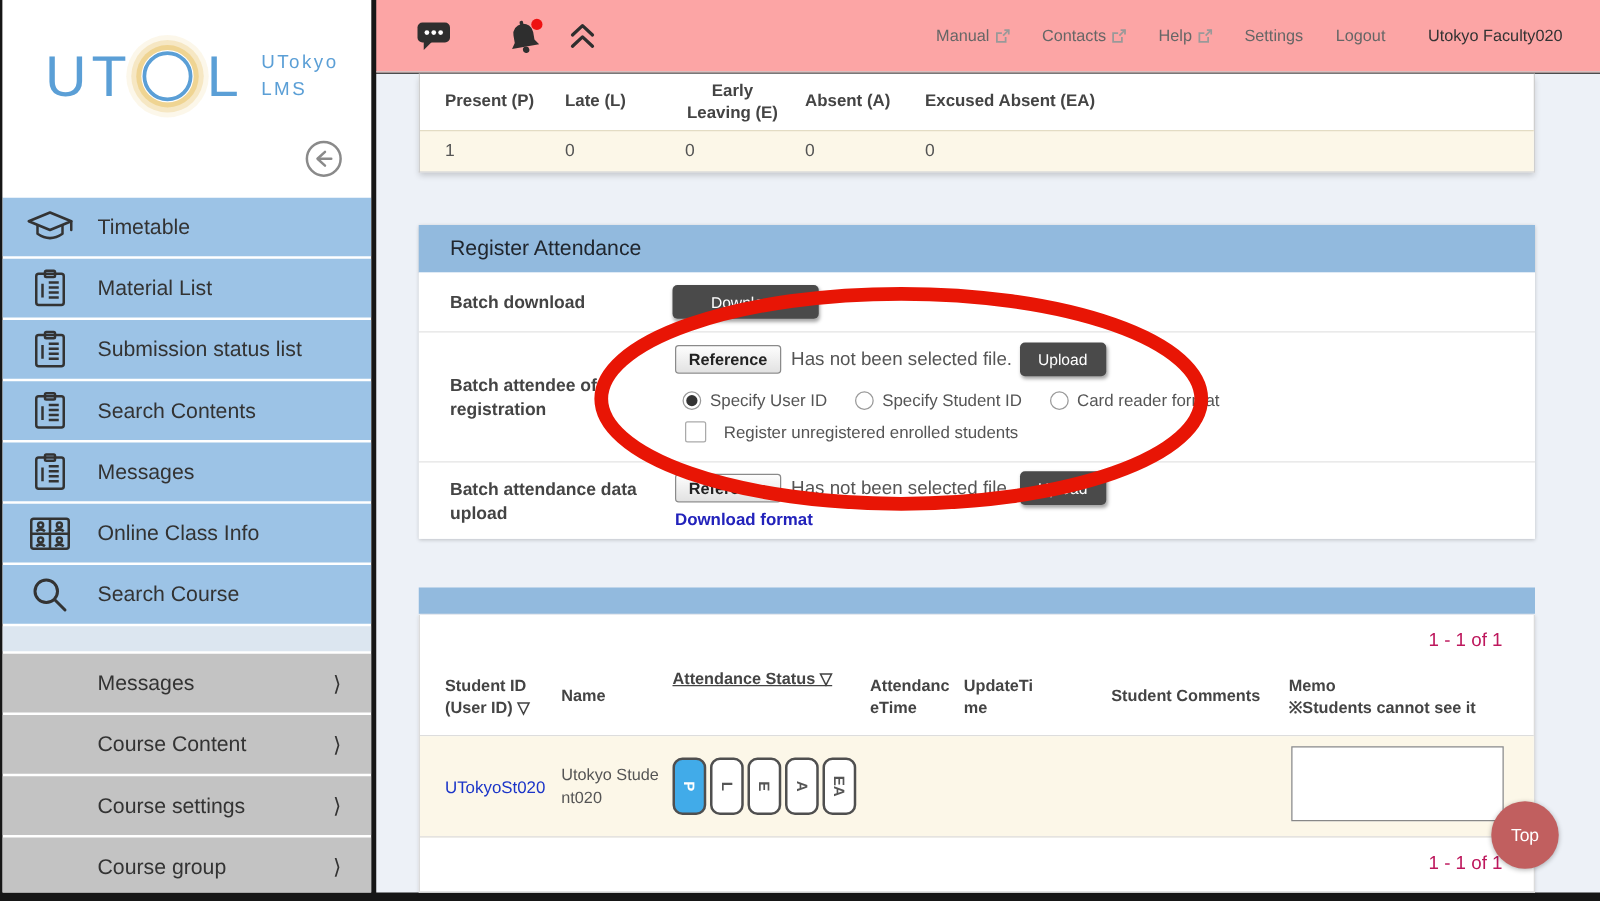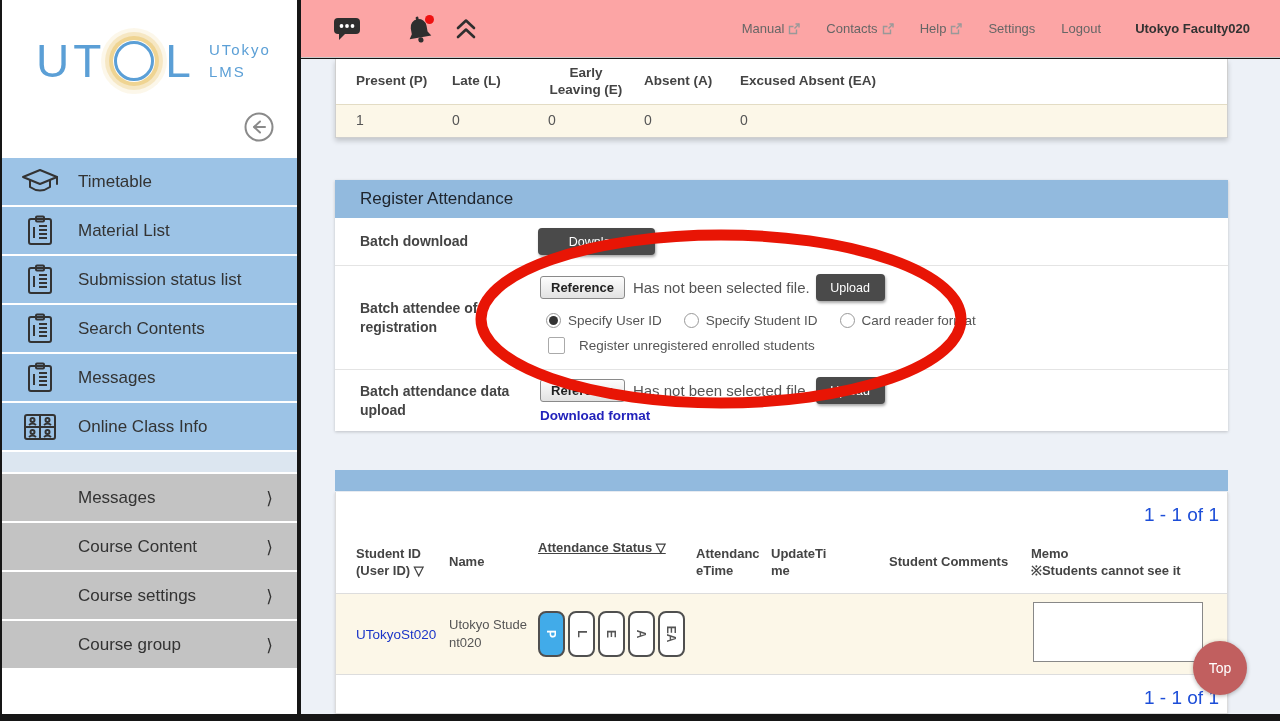--- a/index.html
+++ b/index.html
@@ -26,21 +26,21 @@
   .side-gap { height:20px; margin-bottom:2px; background:#dce6f0; }
   .side-item.gray { background:#c3c3c3; position:relative; }
   .side-item.gray .side-label { margin-left:76px; }
   .chev { position:absolute; right:24px; top:50%; transform:translateY(-50%); font-size:17px; color:#333; }
   
   .topbar { position:absolute; left:301px; top:0; width:979px; height:58px; background:#fca5a5;
     border-bottom:1px solid #c9c9c9; display:flex; align-items:center; padding:0 30px 0 32px; }
   .tb-ico { display:flex; align-items:center; cursor:pointer; }
   .tb-links { margin-left:auto; display:flex; align-items:center; gap:26px; font-size:13px; color:#666; }
   .tb-link { display:flex; align-items:center; gap:4px; cursor:pointer; }
-  .tb-user { font-weight:bold; color:#333; margin-left:8px; }
+  .tb-user { font-weight:normal; color:#333; margin-left:8px; }
   
   .main { position:absolute; left:301px; top:59px; width:979px; height:655px; background:#edf1f7; }
   .panelcol { position:absolute; left:34px; width:893px; }
   
   .summary { top:0; background:#fff; border:1px solid #cfcfcf; border-top:none; box-shadow:0 3px 5px rgba(0,0,0,.18); }
   .sumrow { display:flex; }
   .sumrow.head { height:45px; font-size:13.5px; font-weight:bold; color:#444;text-align:center; }
   .sumrow.data { height:33px; font-size:14px; color:#555; background:#fcf7e8; border-top:1px solid #e3dcc4; }
   .sumcell { width:96px; padding-left:20px; display:flex; align-items:center; line-height:1.25; }
   .sumcell:last-child { width:auto; }
@@ -73,21 +73,21 @@
   .rlab { margin-left:7px; cursor:pointer; }
   .rgap { margin-left:22px; }
   .checkline { display:flex; align-items:center; padding-left:10px; margin-top:9px; font-size:13.5px; color:#555; }
   .checkbox { width:17px; height:17px; border:1px solid #aaa; background:#fff; border-radius:2px; cursor:pointer; }
   .clab { margin-left:14px; }
   .dl-link { display:inline-block; margin:4px 0 0 2px; font-size:13.5px; font-weight:bold; color:#2222bb; cursor:pointer; text-decoration:none; }
   
   .lowerbar { top:411px; height:21px; background:#92bade; }
   .lowerpanel { top:433px; height:222px; background:#fff; border:1px solid #dcdcdc; border-top:none;
     box-shadow:0 1px 3px rgba(0,0,0,.15); }
-  .pag { text-align:right; padding:12px 8px 0; font-size:19px; color:#1d4ed8; }
+  .pag { text-align:right; padding:12px 25px 0; font-size:15px; color:#be185d; }
   .pag.bottom { padding-top:12px; }
   .atable-head { display:flex; align-items:center; padding-left:20px; min-height:62px; margin-top:6px;
     border-bottom:1px solid #ddd; font-size:13px; font-weight:bold; color:#444; line-height:1.3; }
   .hc1 { width:93px; } .hc2 { width:89px; } .hc3 { width:158px; align-self:flex-start; padding-top:8px;text-decoration:underline; }
   .hc4 { width:75px; word-break:break-all; padding-right:6px; }
   .hc5 { width:118px; word-break:break-all; padding-right:60px; }
   .hc6 { width:142px; } .hc7 { flex:1; }
   .atable-row { display:flex; align-items:center; padding-left:20px; height:81px; background:#fcf7e8;
     border-bottom:1px solid #ddd; }
   .rc1 { width:93px; font-size:13.5px; font-weight:normal; color:#1b35c8; cursor:pointer; }
@@ -210,20 +210,29 @@
           <path d="M6 12 q3.5 -3 7 0"></path>
         <circle cx="24.5" cy="7" r="2"></circle>
           <path d="M21 12 q3.5 -3 7 0"></path>
         <circle cx="9.5" cy="19" r="2"></circle>
           <path d="M6 24 q3.5 -3 7 0"></path>
         <circle cx="24.5" cy="19" r="2"></circle>
           <path d="M21 24 q3.5 -3 7 0"></path>
       </svg>
     </span>
     <span class="side-label">Online Class Info</span>
+  </div>
+  <div class="side-item">
+    <span class="side-ico">
+      <svg class="ic" width="32" height="32" viewBox="0 0 32 32" fill="none" stroke="#333" stroke-width="2.4" stroke-linecap="round">
+        <circle cx="13" cy="13" r="9"></circle>
+        <line x1="20" y1="20" x2="28" y2="28"></line>
+      </svg>
+    </span>
+    <span class="side-label">Search Course</span>
   </div>
 
   <div class="side-gap"></div>
 
   <div class="side-item gray">
     <span class="side-label">Messages</span>
     <span class="chev">⟩</span>
   </div>
   <div class="side-item gray">
     <span class="side-label">Course Content</span>

